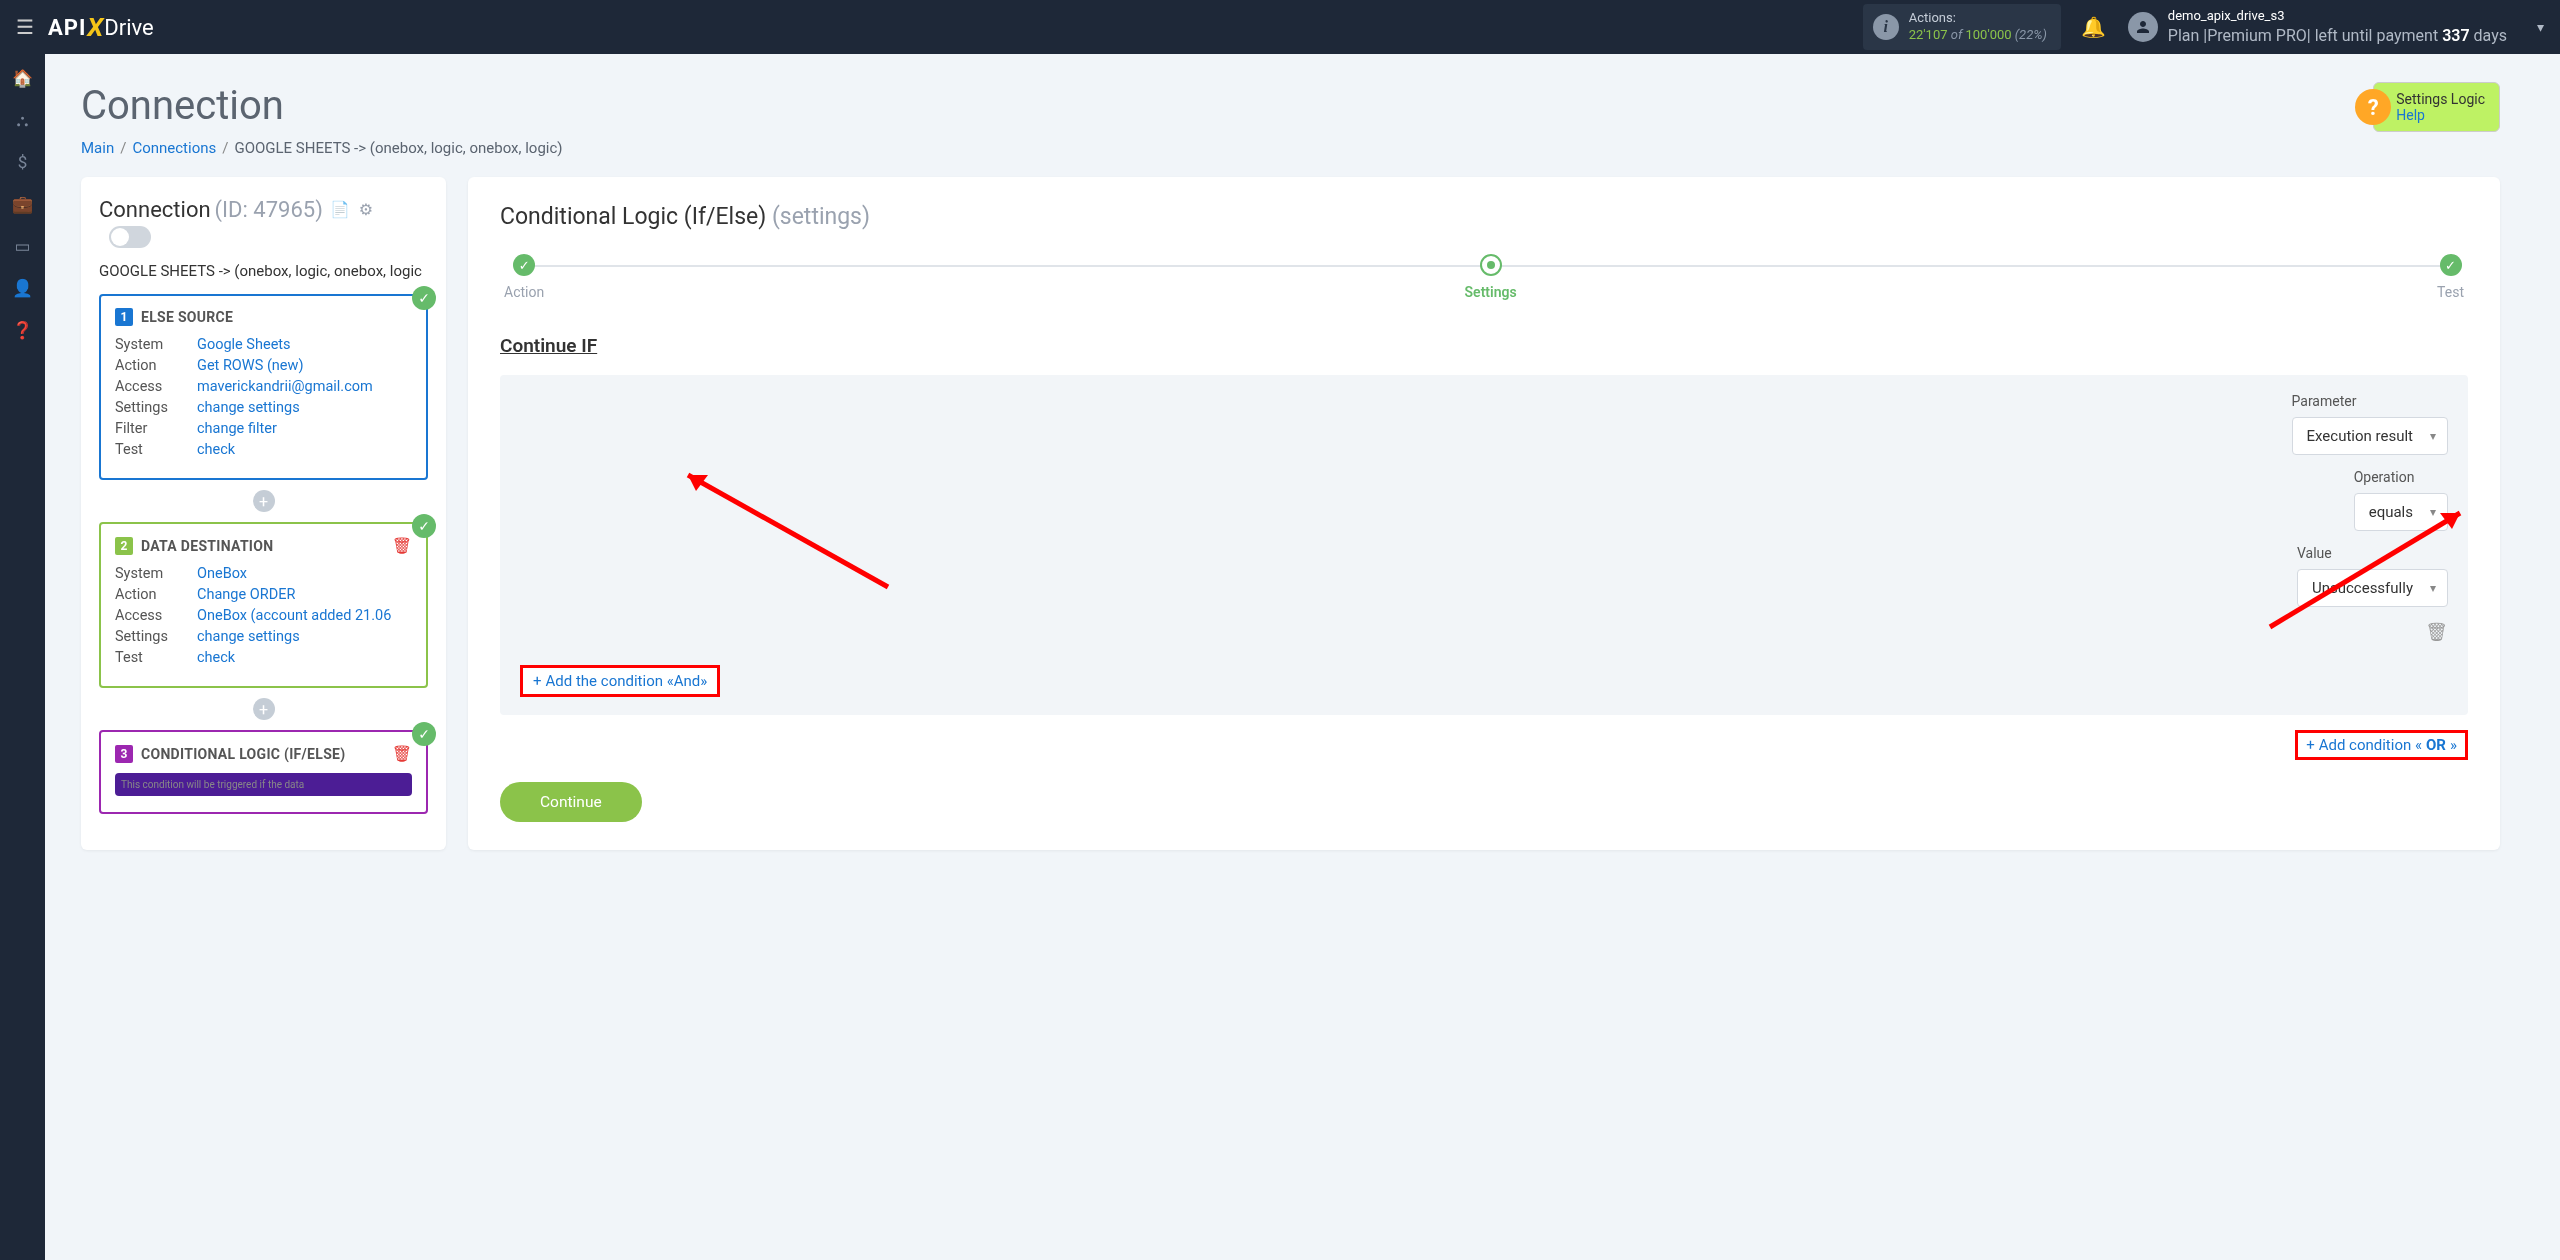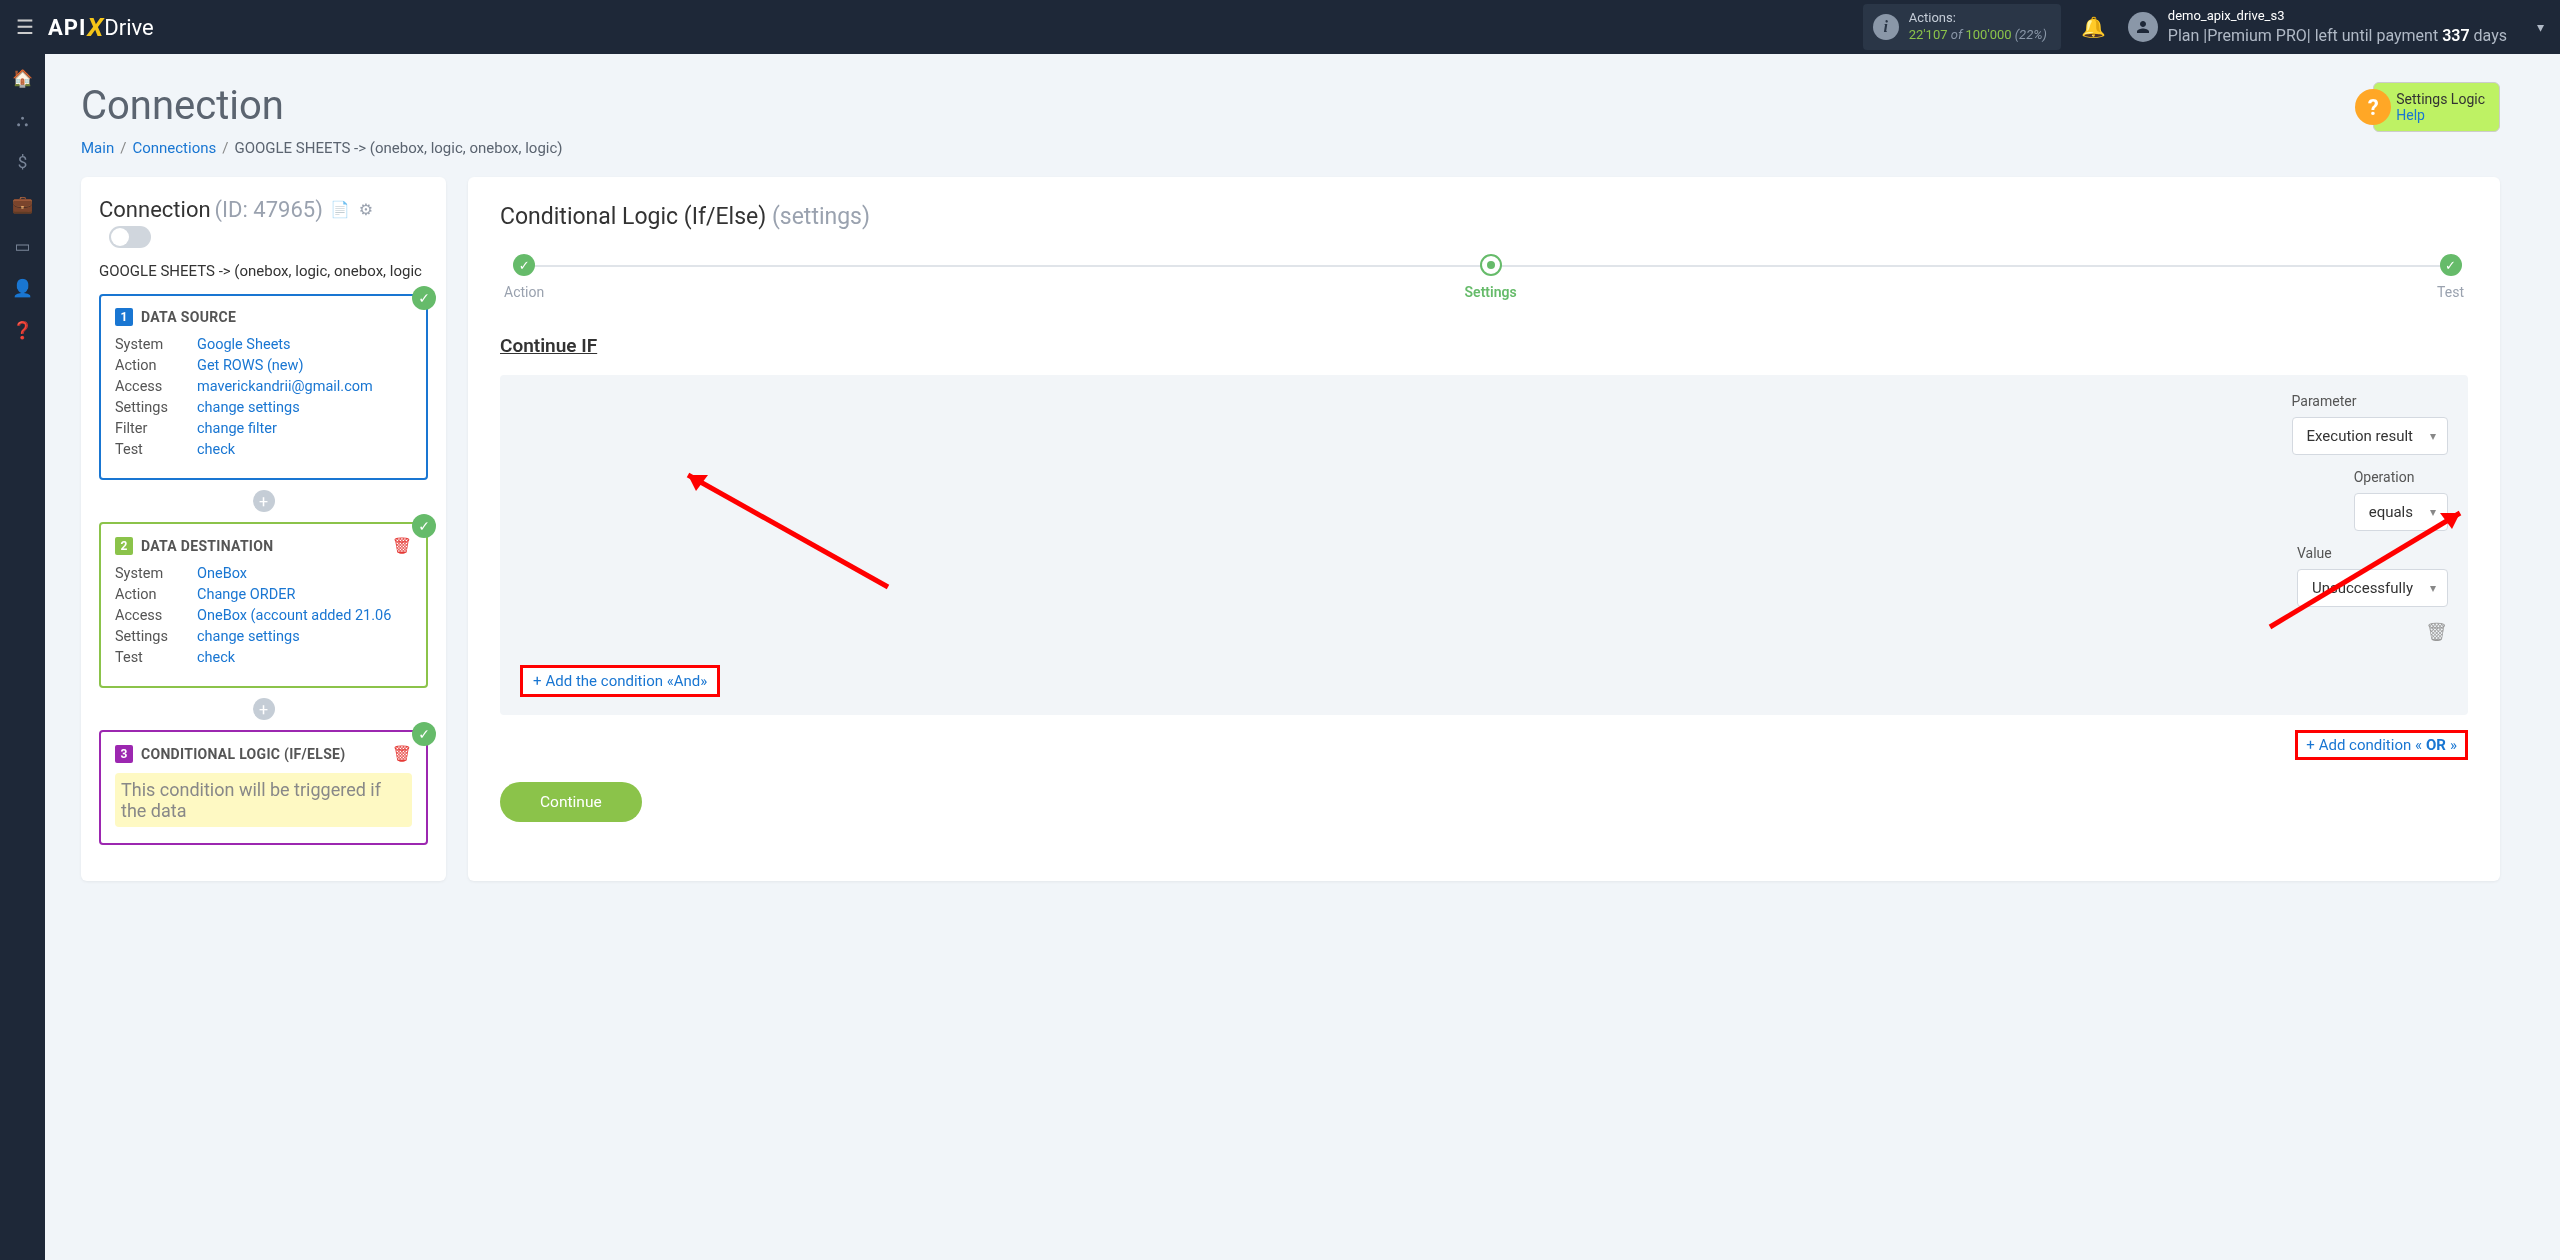--- a/index.html
+++ b/index.html
@@ -58,21 +58,21 @@
 .panel-title { display:flex; align-items:center; gap:8px; margin-bottom:10px; }
 .panel-num { width:18px; height:18px; color:#fff; font-size:12px; font-weight:700; display:flex; align-items:center; justify-content:center; border-radius:2px; }
 .panel.ds .panel-num { background:#1976d2; }
 .panel.dd .panel-num { background:#8bc34a; }
 .panel.cl .panel-num { background:#9c27b0; }
 .panel-title .txt { font-size:14px; font-weight:700; color:#555; letter-spacing:.3px; }
 .panel-del { margin-left:auto; color:#e53935; cursor:pointer; font-size:16px; }
 .panel-row { display:flex; font-size:14.5px; margin-bottom:4px; }
 .panel-row .k { width:82px; color:#555; }
 .panel-row .v { color:#1976d2; cursor:pointer; white-space:nowrap; overflow:hidden; text-overflow:ellipsis; }
-.cl-note { font-size:18px; color:#888; background:#fef9c3; padding:6px; border-radius:4px; }
+.cl-note { font-size:10px; color:#888; background:#4c1d95; padding:6px; border-radius:4px; }
 .add-divider { display:flex; justify-content:center; margin:-6px 0 10px; }
 .add-circle { width:22px; height:22px; border-radius:50%; background:#c5cdd6; color:#fff; display:flex; align-items:center; justify-content:center; font-size:16px; cursor:pointer; }
 .right-card { flex:1; background:#fff; border-radius:6px; padding:26px 32px; box-shadow:0 1px 3px rgba(0,0,0,0.06); position:relative; }
 .rc-title { font-size:23px; color:#333; margin-bottom:24px; }
 .rc-title .sub { color:#9aa2af; }
 .stepper { display:flex; align-items:center; justify-content:space-between; position:relative; margin-bottom:34px; padding:0 4px; }
 .stepper::before { content:''; position:absolute; left:16px; right:16px; top:11px; height:2px; background:#e0e4e9; z-index:0; }
 .step { display:flex; flex-direction:column; align-items:center; z-index:1; font-size:14px; }
 .step-dot { width:22px; height:22px; border-radius:50%; display:flex; align-items:center; justify-content:center; margin-bottom:8px; }
 .step.done .step-dot { background:#66bb6a; color:#fff; font-size:13px; }
@@ -170,21 +170,21 @@
           <span class="doc-icon">📄</span>
           <span class="gear-icon">⚙</span>
           <div class="toggle"></div>
         </div>
         <div class="conn-path">GOOGLE SHEETS -&gt; (onebox, logic, onebox, logic</div>
 
         <div class="panel ds">
           <div class="panel-check">✓</div>
           <div class="panel-title">
             <div class="panel-num">1</div>
-            <span class="txt">DATA SOURCE</span>
+            <span class="txt">ELSE SOURCE</span>
           </div>
           <div class="panel-row">
               <span class="k">System</span>
               <span class="v">Google Sheets</span>
             </div>
           <div class="panel-row">
               <span class="k">Action</span>
               <span class="v">Get ROWS (new)</span>
             </div>
           <div class="panel-row">

